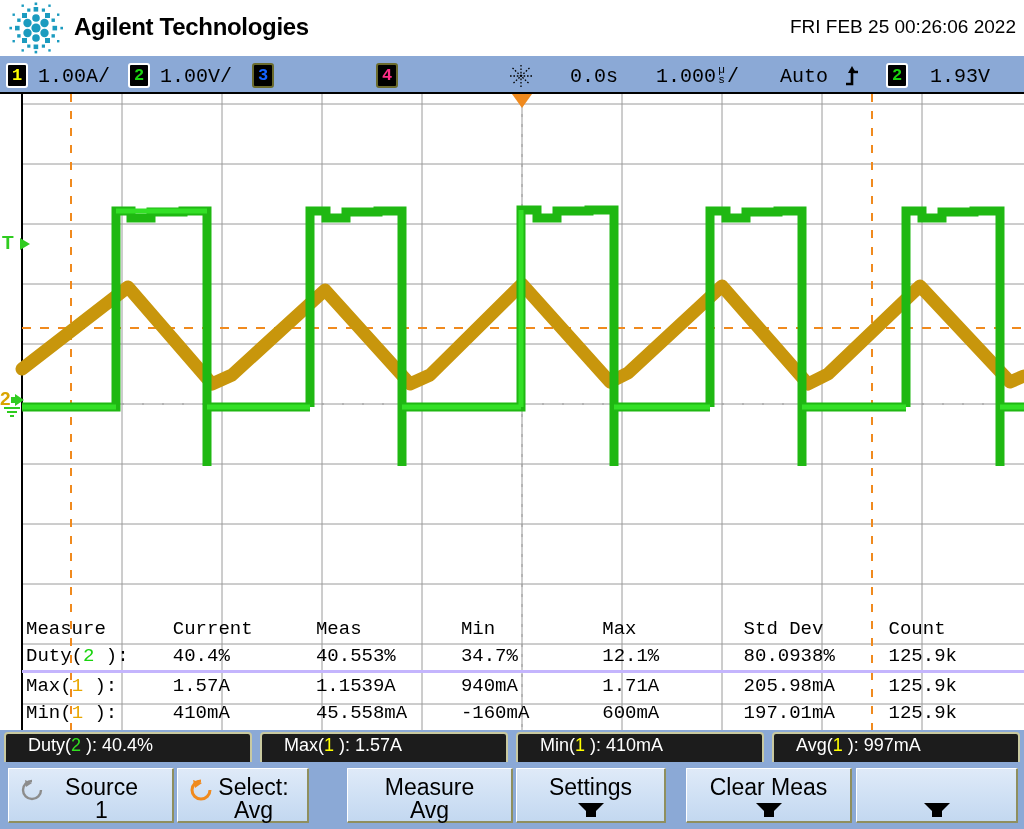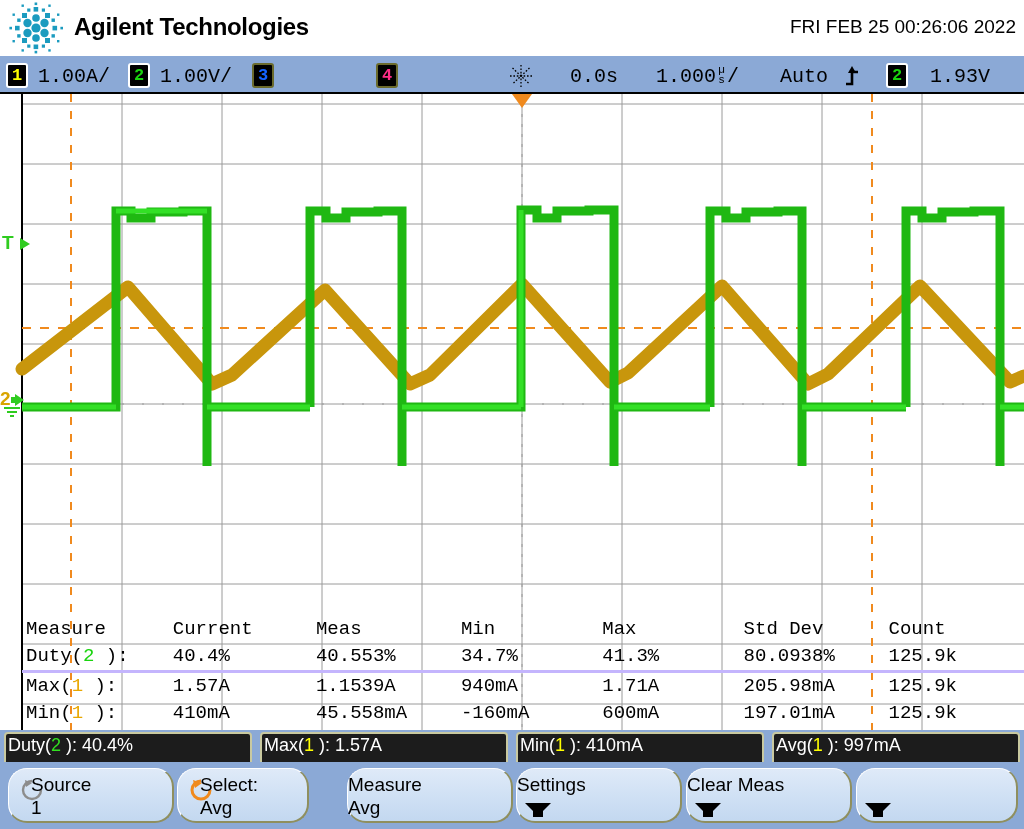--- a/index.html
+++ b/index.html
@@ -109,44 +109,44 @@
   }
   .mbadge{
     position:absolute;top:2px;height:40px;
     background:#1c1c1c;
     border:2px solid #c9c9a0;
     border-radius:4px;
     box-sizing:border-box;
     color:#ffffff;
     font-family:"Liberation Sans", sans-serif;
     font-size:18px;line-height:23px;
-    padding-left:2px;
+    padding-left:22px;
     white-space:nowrap;
     overflow:hidden;
   }
   .mbadge .y{color:#ffff00;}
   .mbadge .g{color:#32e020;}
 
   
   .softbar{
     position:absolute;left:0;top:762px;width:1024px;height:67px;
     background:#8ba9d6;
   }
   .skey{
     position:absolute;top:6px;height:55px;
     background:linear-gradient(180deg,#dfeaf8 0%,#cfe0f4 55%,#c3d8f0 100%);
     border:1px solid #ffffff;
     border-right:2px solid #8f8f5e;
     border-bottom:2px solid #8f8f5e;
-    border-radius:19px;
+    border-radius:1px;
     box-sizing:border-box;
     color:#000;
     font-family:"Liberation Sans", sans-serif;
-    font-size:19px;
-    text-align:left;
+    font-size:23px;
+    text-align:center;
   }
   .skey .l1{position:absolute;left:0;right:0;top:5px;}
   .skey .l2{position:absolute;left:0;right:0;top:28px;}
   .skey .knob{position:absolute;left:10px;top:10px;width:26px;height:22px;}
   .skey .dnarrow{position:absolute;left:0;right:0;top:28px;height:22px;}
 </style>
 </head>
 <body>
 
 <div class="screen">
@@ -339,21 +339,21 @@
           <td class="col-val">Min</td>
           <td class="col-val">Max</td>
           <td class="col-val">Std Dev</td>
           <td class="col-val">Count</td>
         </tr>
         <tr>
           <td class="col-label"><span>Duty</span>(<span class="ch2">2</span> <span>):</span></td>
           <td class="col-val">40.4%</td>
           <td class="col-val">40.553%</td>
           <td class="col-val">34.7%</td>
-          <td class="col-val">41.3%</td>
+          <td class="col-val">12.1%</td>
           <td class="col-val">80.0938%</td>
           <td class="col-val">125.9k</td>
         </tr>
         <tr class="rowline">
           <td class="col-label"><span>Max</span>(<span class="ch1">1</span> <span>):</span></td>
           <td class="col-val">1.57A</td>
           <td class="col-val">1.1539A</td>
           <td class="col-val">940mA</td>
           <td class="col-val">1.71A</td>
           <td class="col-val">205.98mA</td>
@@ -415,21 +415,21 @@
       </svg>
       <div class="l1" style="padding-left:22px;">Select:</div>
       <div class="l2" style="padding-left:22px;">Avg</div>
     </div>
 
     <div class="skey" style="left:347px;width:166px;">
       <div class="l1">Measure</div>
       <div class="l2">Avg</div>
     </div>
 
-    <div class="skey" style="left:516px;width:166px;">
+    <div class="skey" style="left:516px;width:150px;">
       <div class="l1">Settings</div>
       <div class="dnarrow">
         <svg width="42" height="22" viewBox="0 0 42 22" style="margin-top:2px;">
           <path d="M8 4 L34 4 L26 12 L26 18 L16 18 L16 12 Z" fill="#000"></path>
         </svg>
       </div>
     </div>
 
     <div class="skey" style="left:686px;width:166px;">
       <div class="l1">Clear Meas</div>

